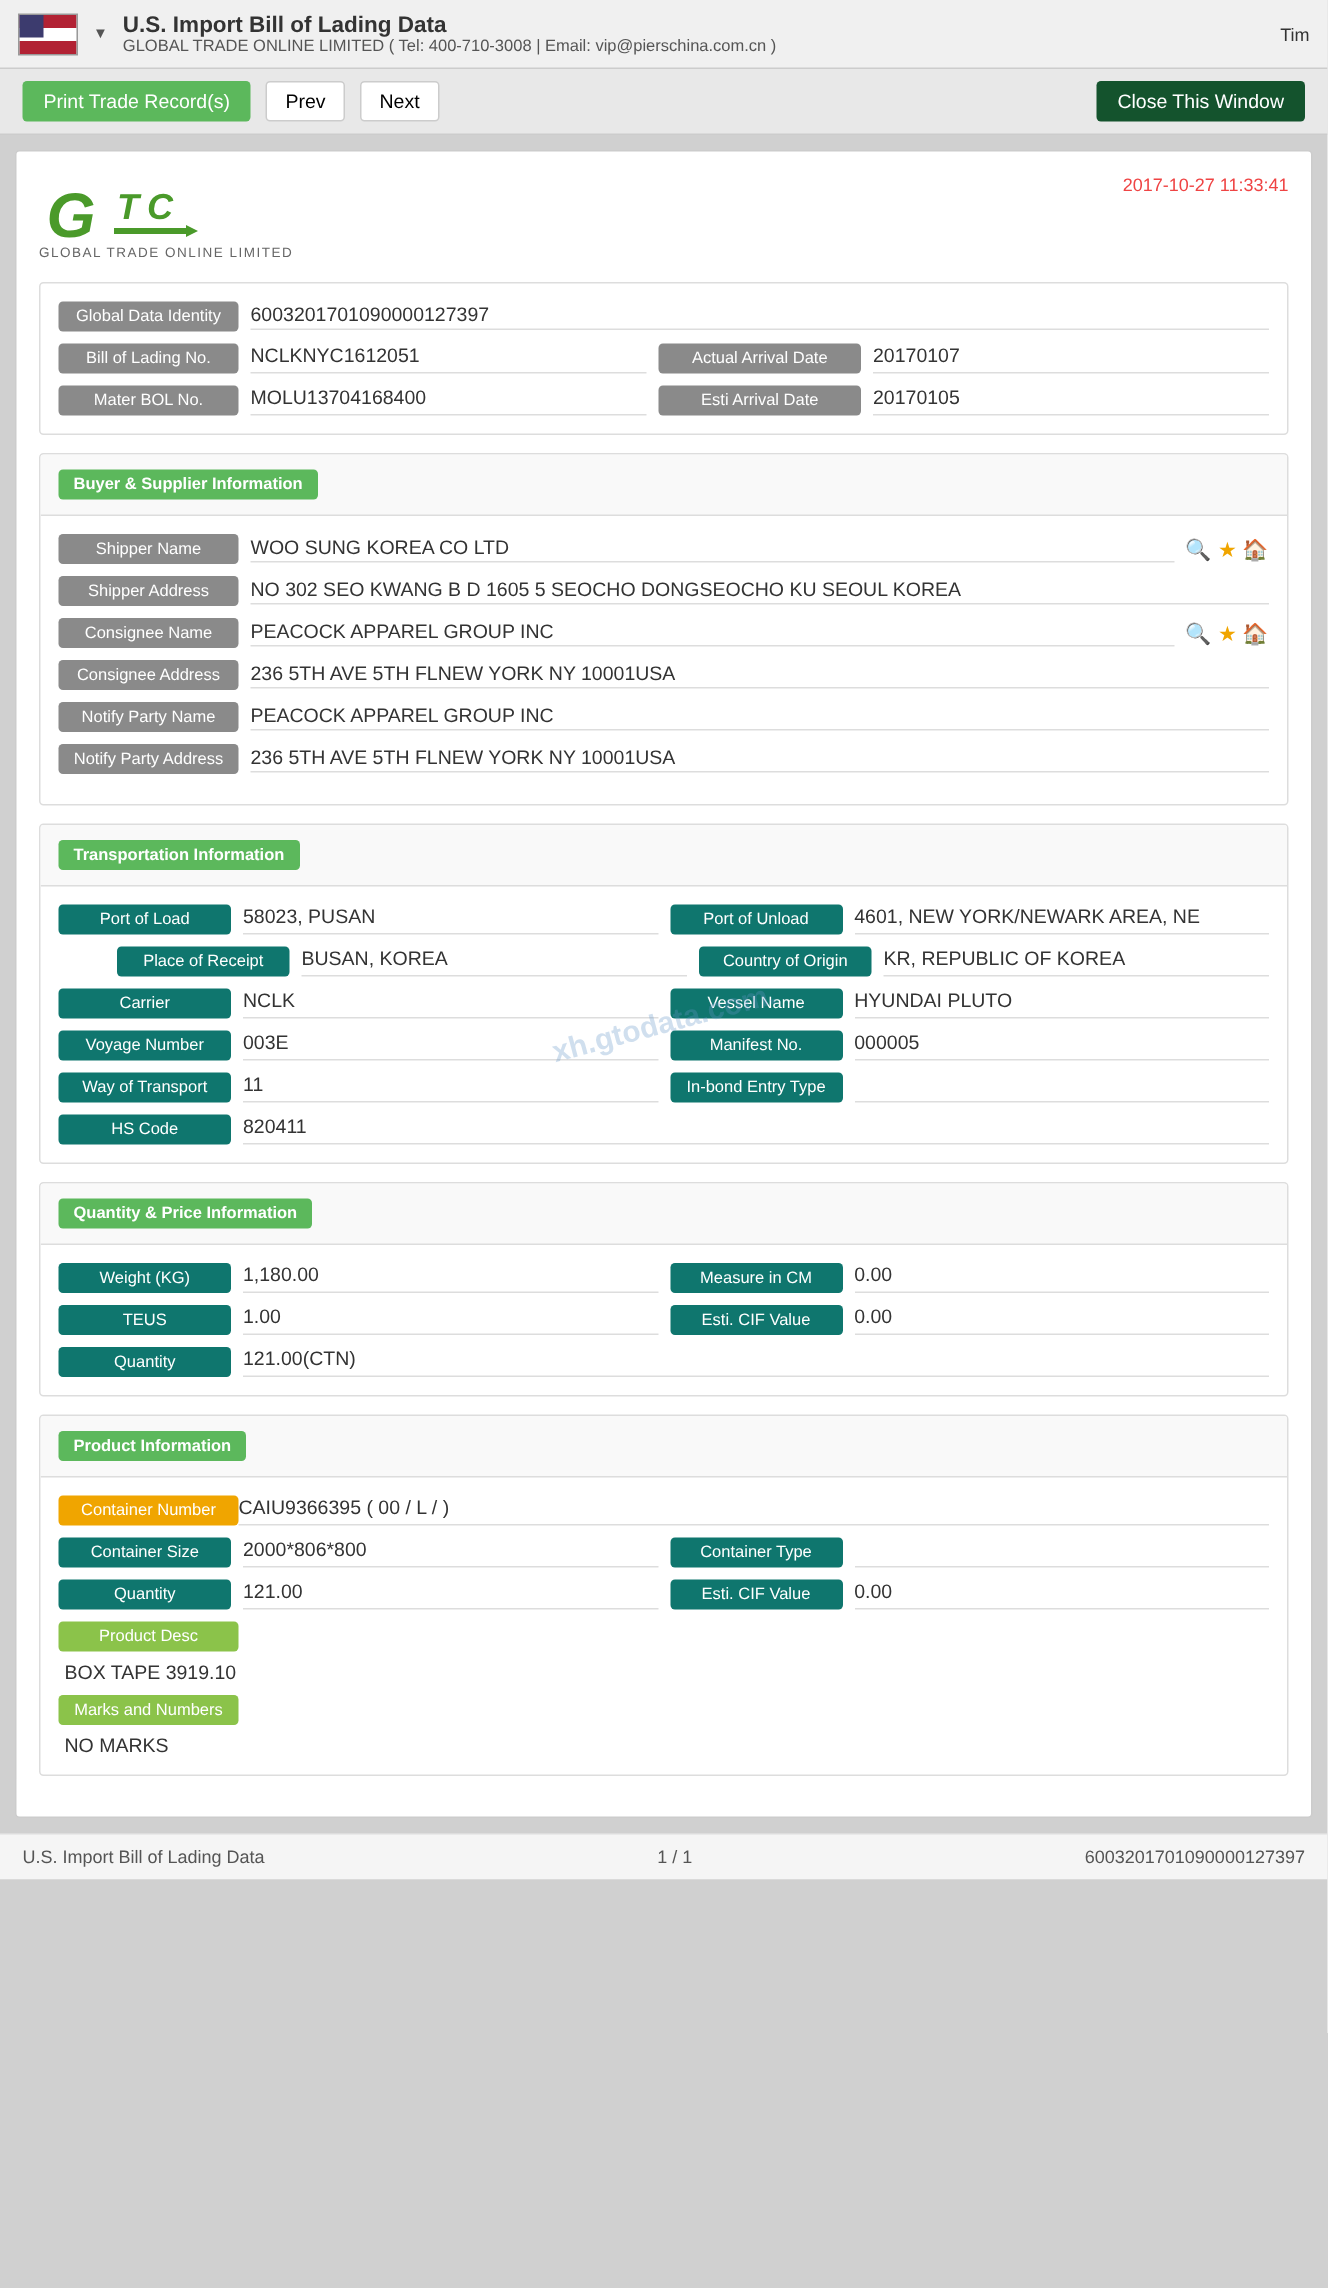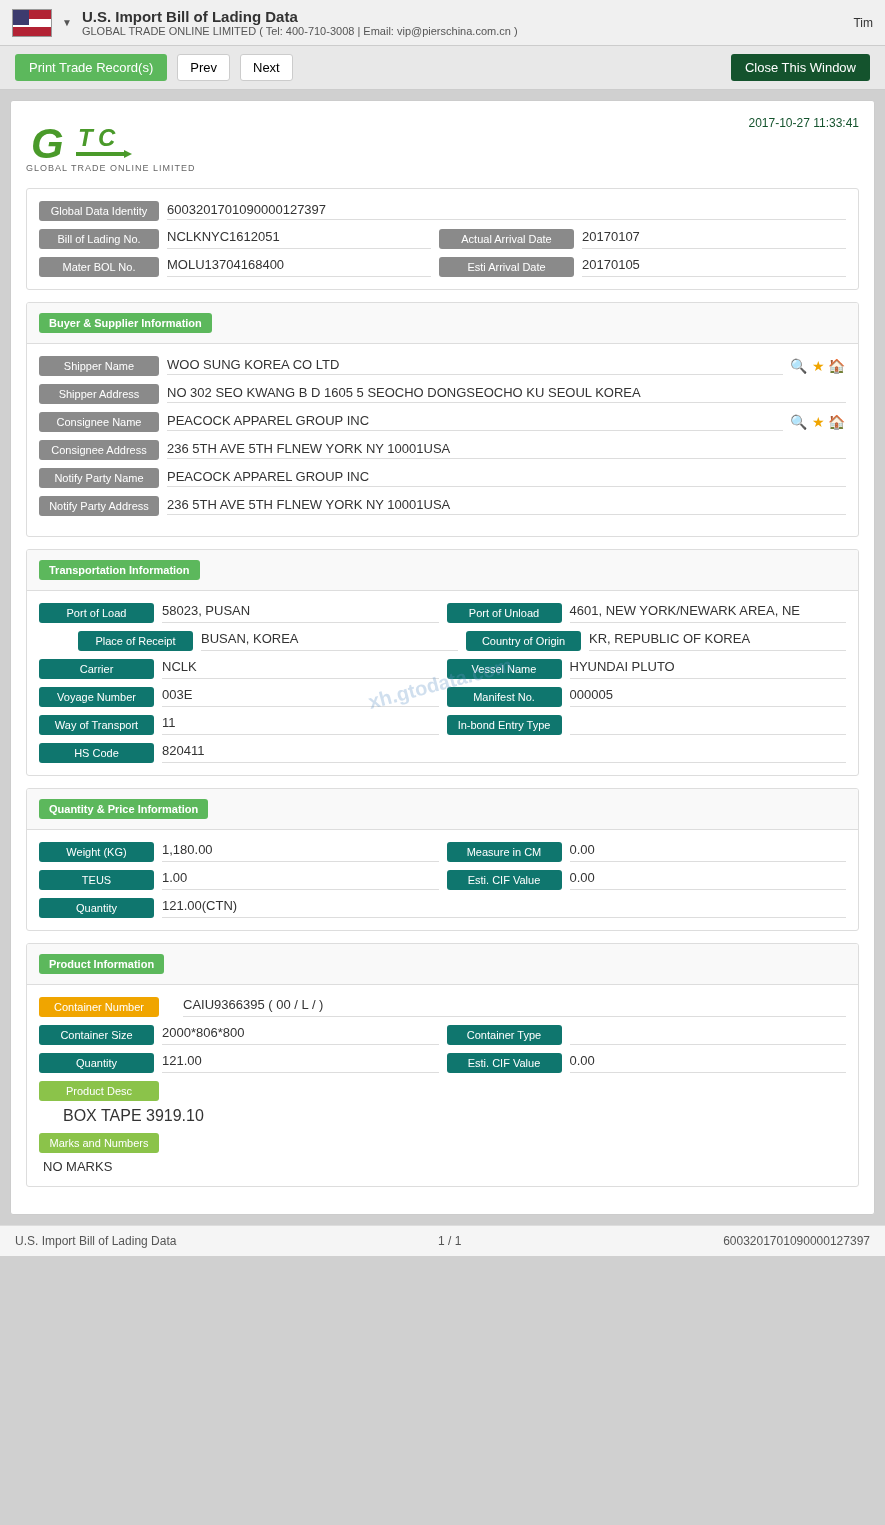--- a/index.html
+++ b/index.html
@@ -81,21 +81,21 @@
       border-radius: 3px;
     }
 
     
     .doc-header {
       display: flex;
       justify-content: space-between;
       align-items: flex-start;
       margin-bottom: 15px;
     }
-    .doc-timestamp { font-size: 12px; color: #14532d; }
+    .doc-timestamp { font-size: 12px; color: #ef4444; }
 
     
     .identity-section {
       border: 1px solid #ddd;
       border-radius: 3px;
       padding: 12px;
       margin-bottom: 12px;
     }
     .field-row {
       display: flex;
@@ -427,42 +427,42 @@
       </div>
     </div>
   </div>
 
   <div class="section-card">
     <div class="section-title-bar">
       <span class="section-title">Product Information</span>
     </div>
     <div class="section-body">
 
-      <div style="display:flex;gap:24px;margin-bottom:8px;">
+      <div style="display:flex;gap:0;margin-bottom:8px;">
         <span class="product-label-orange">Container Number</span>
         <span style="font-size:13px;color:#333;flex:1;border-bottom:1px solid #ddd;padding-bottom:2px;">CAIU9366395 ( 00 / L / )</span>
       </div>
 
       <div style="display:flex;gap:8px;margin-bottom:8px;">
         <span class="transport-label">Container Size</span>
         <span class="transport-value">2000*806*800</span>
         <span class="transport-label">Container Type</span>
         <span class="transport-value"></span>
       </div>
 
       <div style="display:flex;gap:8px;margin-bottom:8px;">
         <span class="transport-label">Quantity</span>
         <span class="transport-value">121.00</span>
         <span class="transport-label">Esti. CIF Value</span>
         <span class="transport-value">0.00</span>
       </div>
 
       <div style="margin-bottom:8px;">
         <span class="product-label-green" style="display:inline-block;margin-bottom:6px;">Product Desc</span>
-        <div style="font-size:16px;color:#333;padding-left:4px;margin-left:20px;">BOX TAPE 3919.10</div>
+        <div style="font-size:13px;color:#333;padding-left:4px;">BOX TAPE 3919.10</div>
       </div>
 
       <div>
         <span class="product-label-green" style="display:inline-block;margin-bottom:6px;">Marks and Numbers</span>
         <div style="font-size:13px;color:#333;padding-left:4px;">NO MARKS</div>
       </div>
     </div>
   </div>
 
 </div>

